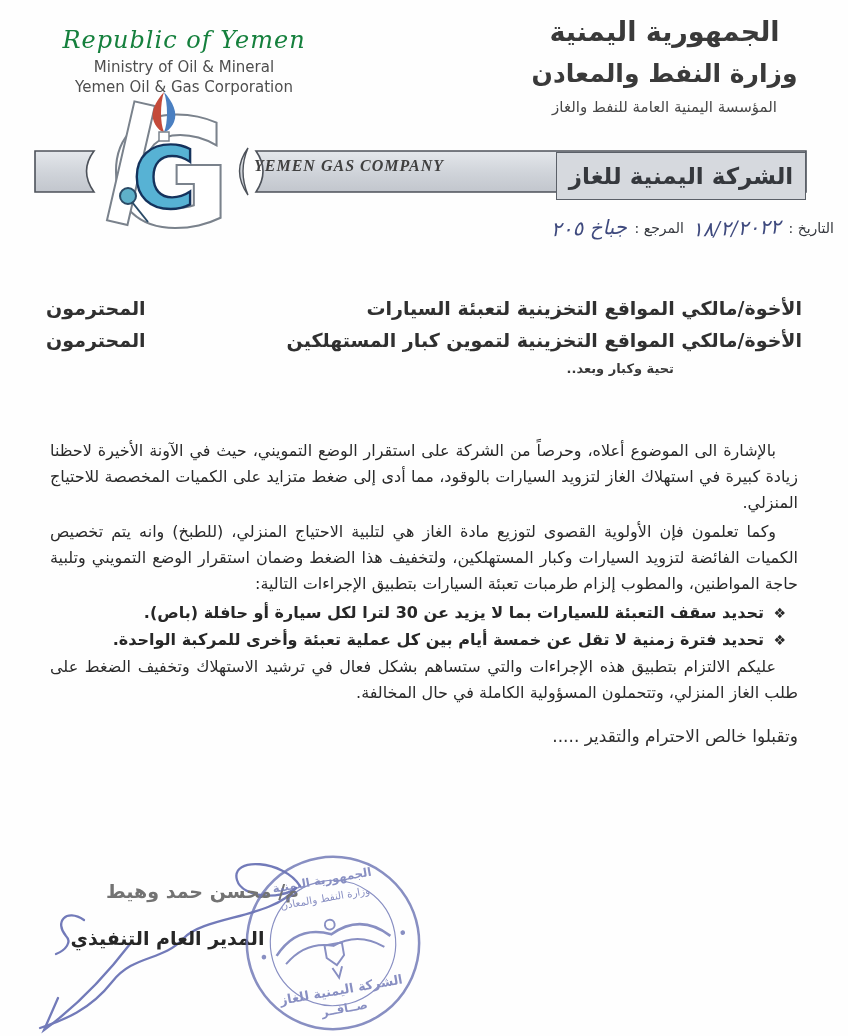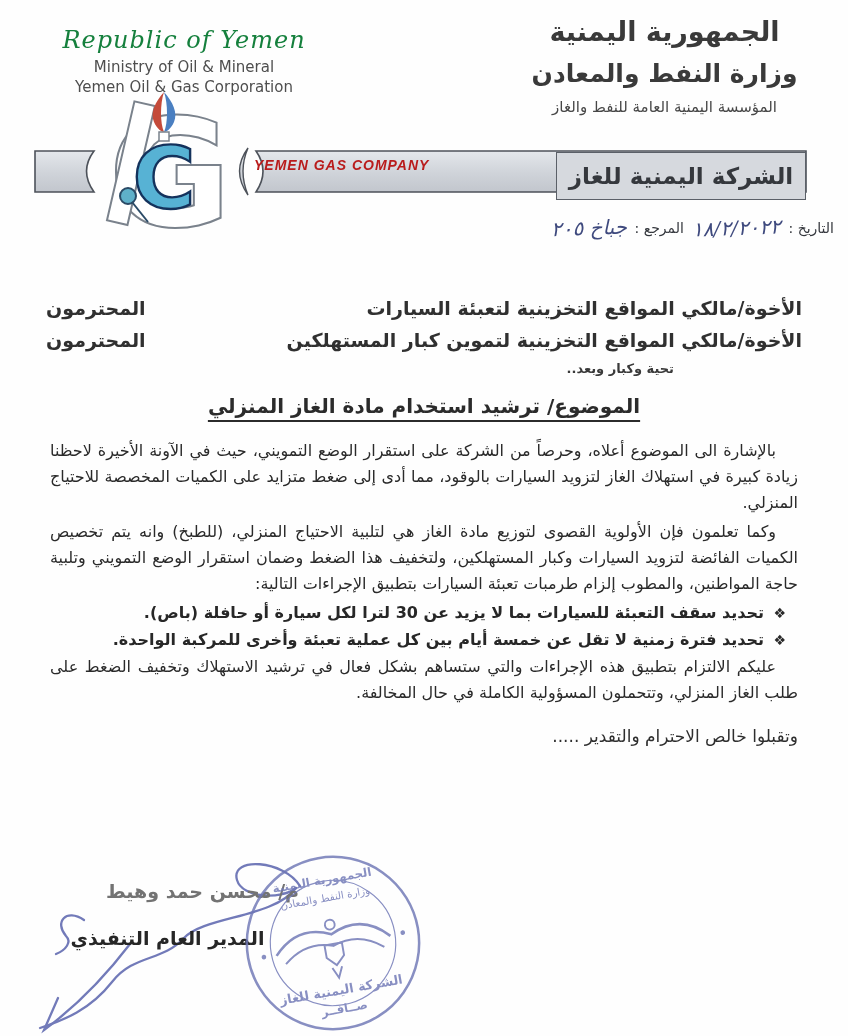--- a/index.html
+++ b/index.html
@@ -17,22 +17,22 @@
   .hdr-en .sub{font-size:15px;color:#4e4e4e;line-height:1.3;}
   
   .hdr-ar{position:absolute;top:16px;right:26px;width:315px;text-align:center;color:#3a3a3a;}
   .hdr-ar .l1{font-size:27px;font-weight:bold;margin-bottom:12px;}
   .hdr-ar .l2{font-size:25px;font-weight:bold;margin-bottom:10px;}
   .hdr-ar .l3{font-size:15px;font-weight:normal;color:#474747;}
   
   .ribbon-svg{position:absolute;left:30px;top:145px;width:780px;height:58px;}
   .ribbon-text{
     position:absolute;left:254px;top:157px;direction:ltr;
-    font-family:Liberation Sans, sans-serif;font-style:italic;font-weight:bold;
-    font-size:14px;color:#b91c1c;letter-spacing:1px;
+    font-family:Liberation Serif, serif;font-style:italic;font-weight:bold;
+    font-size:16px;color:#404040;letter-spacing:1px;
   }
   .ar-band{
     position:absolute;top:152px;right:42px;width:248px;height:46px;
     background:#d6d9de;border:1px solid #5b6068;
     display:flex;align-items:center;justify-content:center;
     font-size:23px;font-weight:bold;color:#35383d;
   }
   
   .logo{position:absolute;left:86px;top:90px;width:156px;height:150px;}
   
@@ -144,23 +144,20 @@
       <span class="to">الأخوة/مالكي المواقع التخزينية لتعبئة السيارات</span>
       <span class="hon">المحترمون</span>
     </div>
     <div class="r-row">
       <span class="to">الأخوة/مالكي المواقع التخزينية لتموين كبار المستهلكين</span>
       <span class="hon">المحترمون</span>
     </div>
     <div class="greet">تحية وكبار وبعد..</div>
   </div>
 
-  <div class="subject">
-    <span>الموضوع/ ترشيد استخدام مادة الغاز المنزلي</span>
-  </div>
 
   <div class="body-block">
     <p class="para">بالإشارة الى الموضوع أعلاه، وحرصاً من الشركة على استقرار الوضع التمويني، حيث في الآونة الأخيرة لاحظنا زيادة كبيرة في استهلاك الغاز لتزويد السيارات بالوقود، مما أدى إلى ضغط متزايد على الكميات المخصصة للاحتياج المنزلي.</p>
     <p class="para">وكما تعلمون فإن الأولوية القصوى لتوزيع مادة الغاز هي لتلبية الاحتياج المنزلي، (للطبخ) وانه يتم تخصيص الكميات الفائضة لتزويد السيارات وكبار المستهلكين، ولتخفيف هذا الضغط وضمان استقرار الوضع التمويني وتلبية حاجة المواطنين، والمطوب إلزام طرمبات تعبئة السيارات بتطبيق الإجراءات التالية:</p>
     <div class="bullet">
       <span class="mark">❖</span>
       <span class="btext">تحديد سقف التعبئة للسيارات بما لا يزيد عن 30 لترا لكل سيارة أو حافلة (باص).</span>
     </div>
     <div class="bullet">
       <span class="mark">❖</span>

